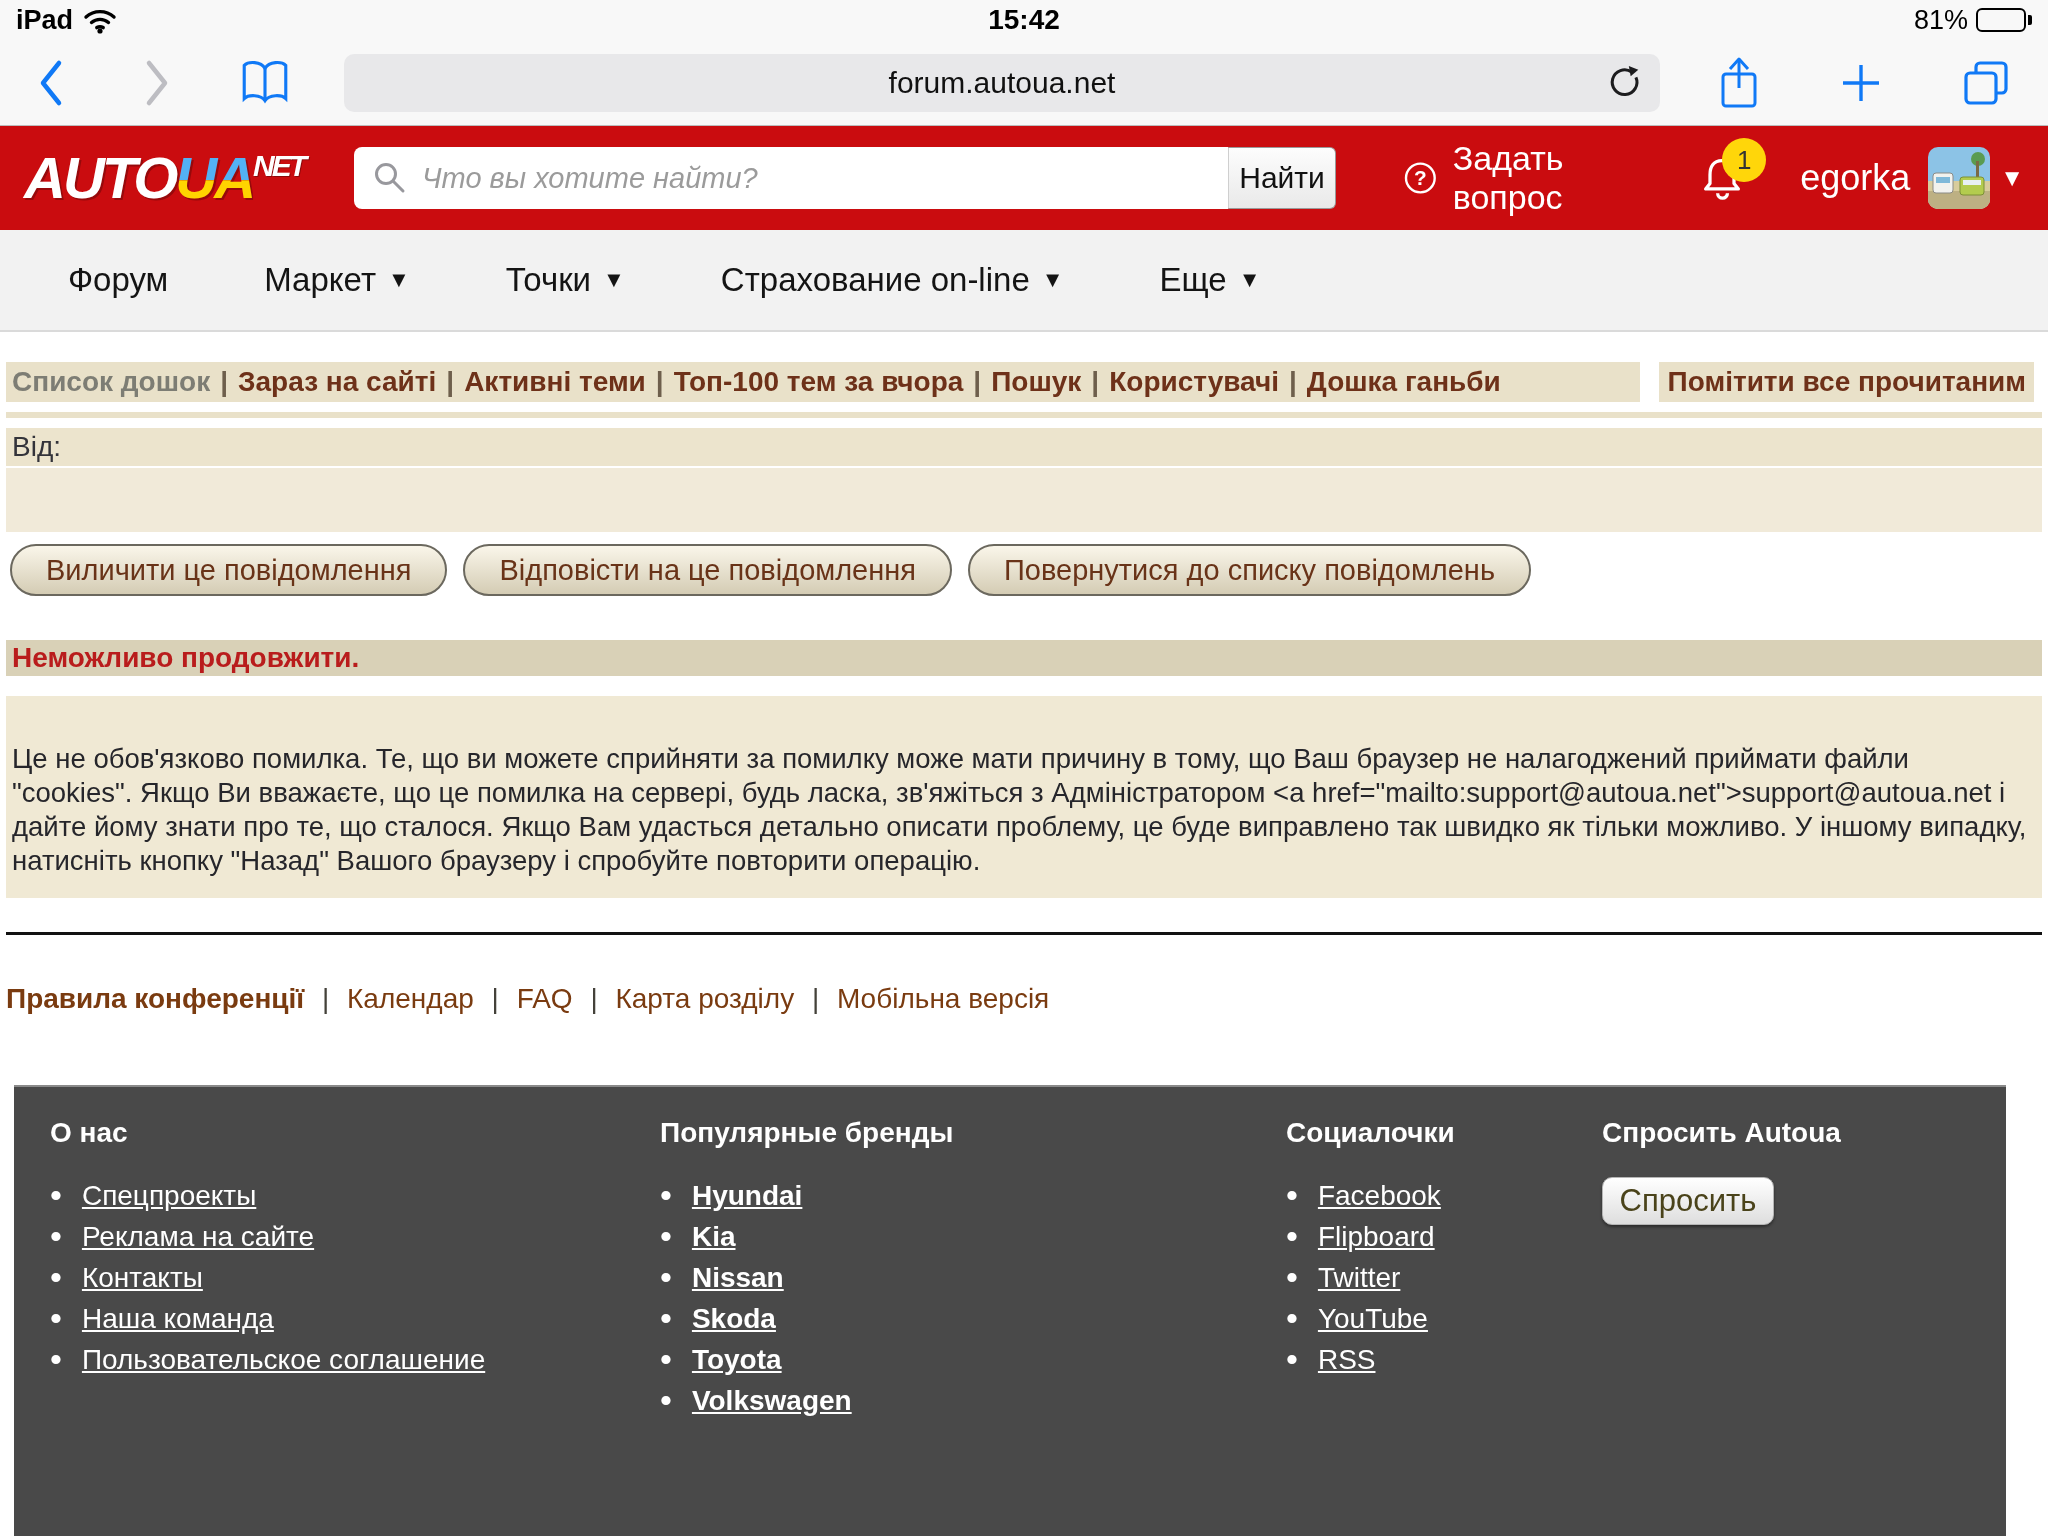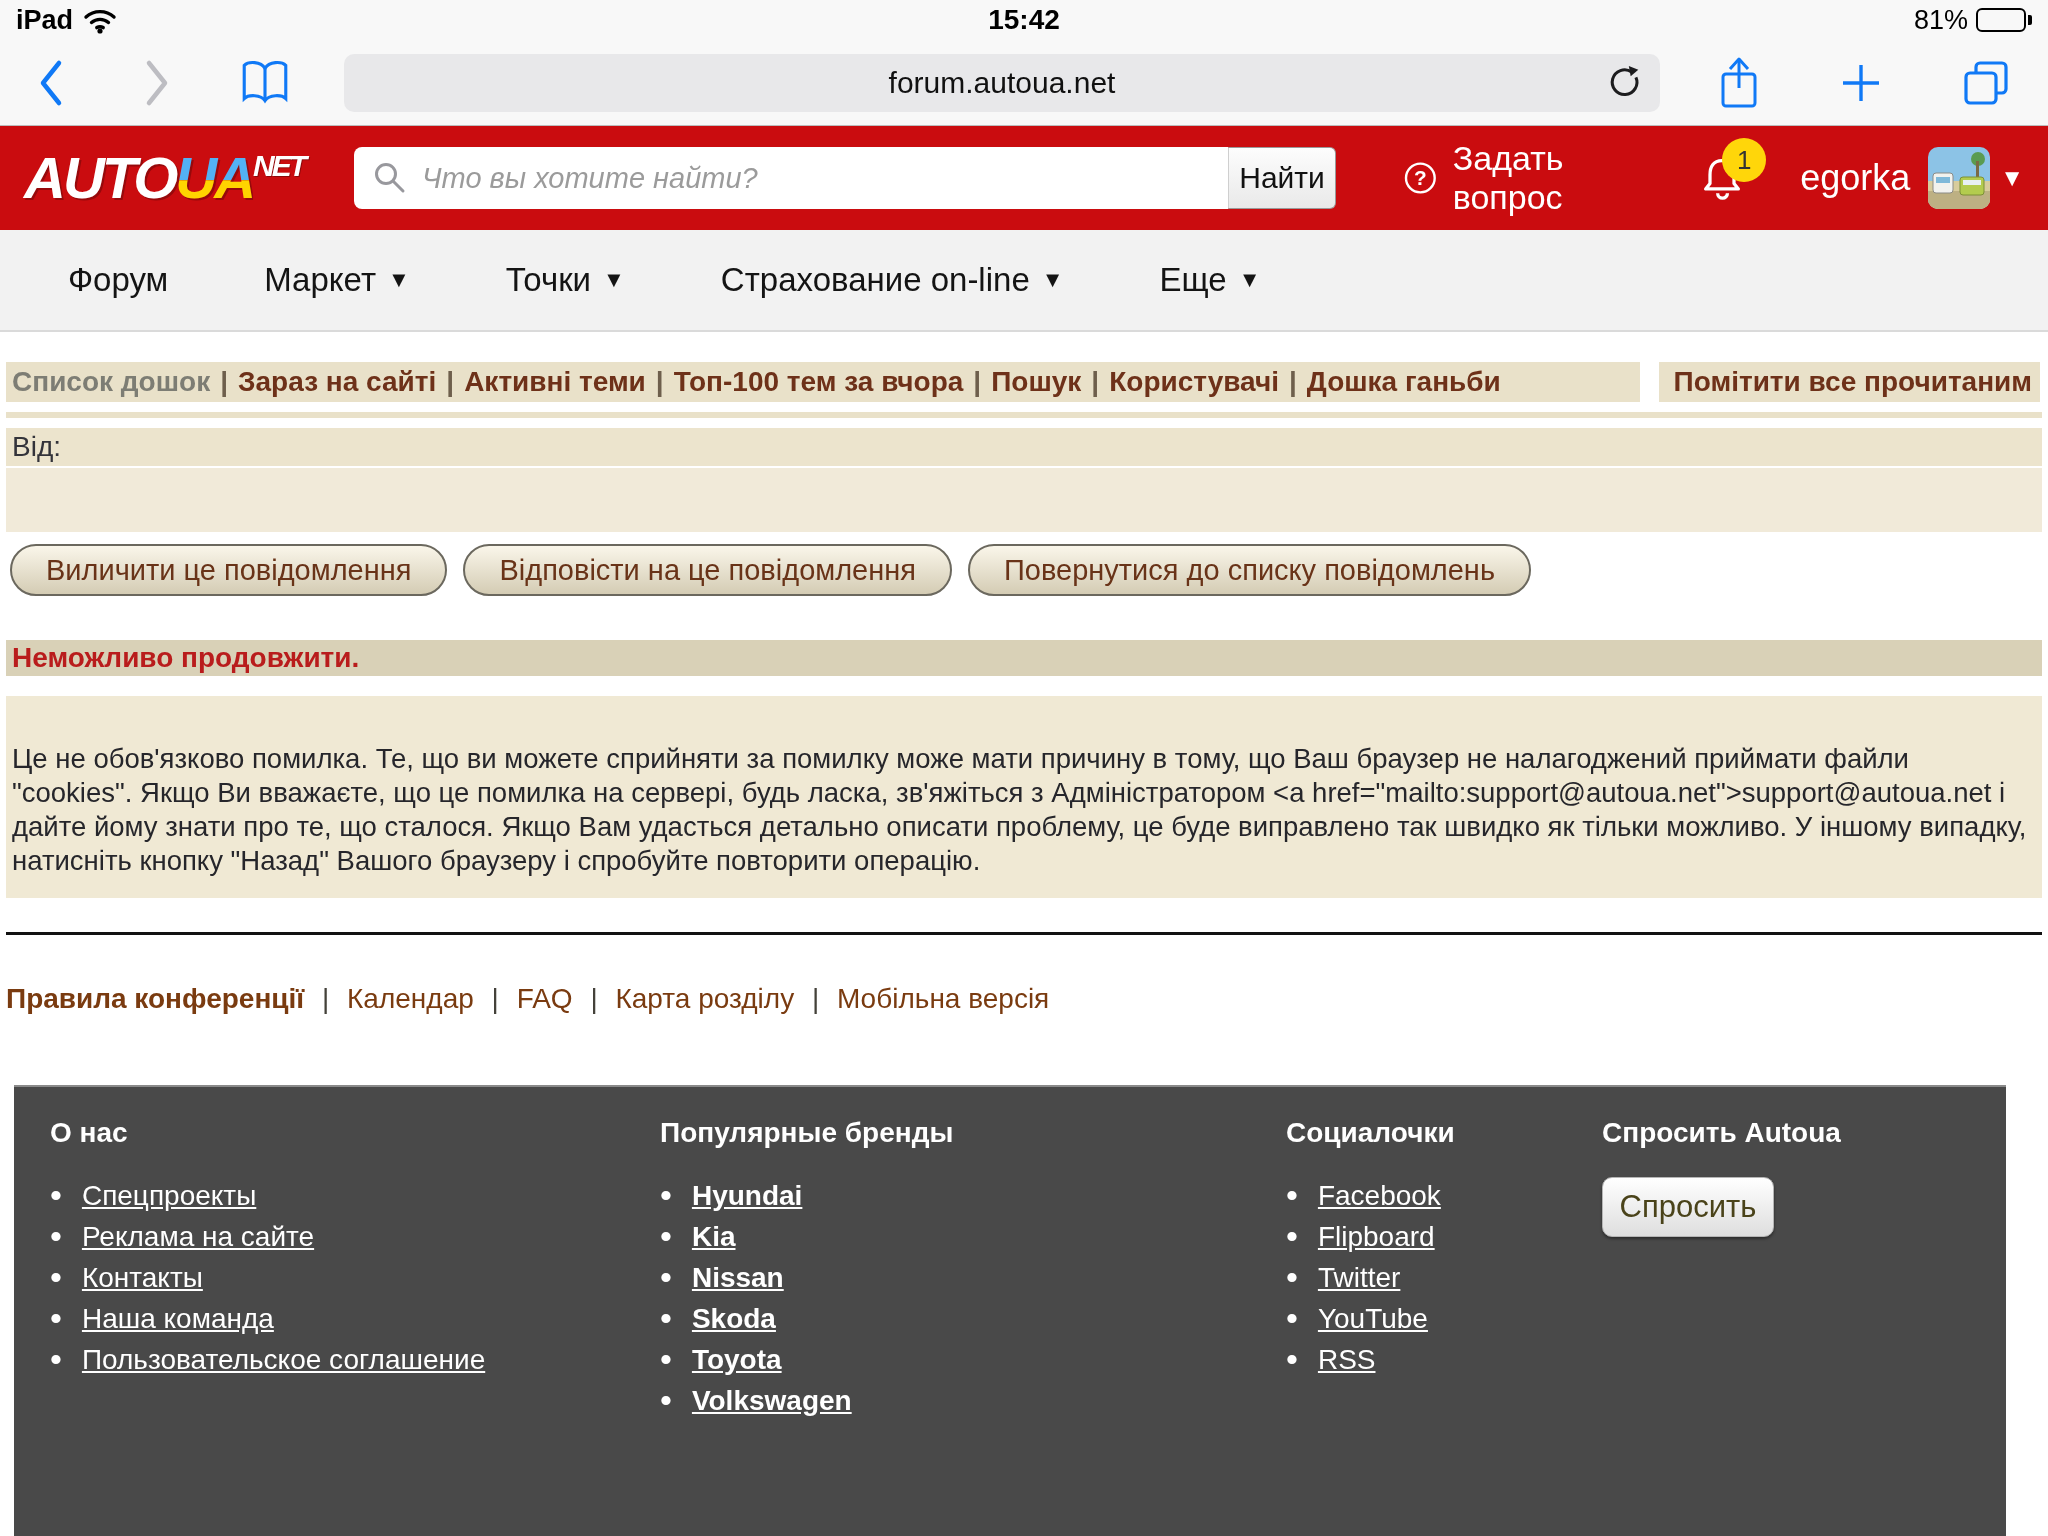--- a/index.html
+++ b/index.html
@@ -52,21 +52,21 @@
   .avatar { width:62px; height:62px; border-radius:10px; overflow:hidden; margin-left:18px; cursor:pointer; flex:none; }
   .user-caret { color:#fff; font-size:24px; margin-left:10px; cursor:pointer; }
 
   
   .mainnav { height:102px; background:#f2f2f2; border-bottom:2px solid #dadada;
     display:flex; align-items:center; padding-left:68px; gap:96px; }
   .nav-item { font-size:33px; color:#141414; cursor:pointer; display:flex; align-items:center; gap:12px; }
   .nav-caret { font-size:22px; color:#141414; }
 
   
-  .crumbbar { margin:30px 8px 0 6px; display:flex; gap:19px; }
+  .crumbbar { margin:30px 14px 0 6px; display:flex; gap:19px; }
   .crumb-left { width:1634px; background:#e9e1c9; height:40px; display:flex; align-items:center;
     padding-left:6px; font-size:28px; font-weight:700; white-space:nowrap; }
   .crumb-right { flex:1; background:#e9e1c9; height:40px; display:flex; align-items:center;
     justify-content:flex-end; padding-right:8px; font-size:28px; font-weight:700; }
   .crumb-current { color:#7d7d74; }
   .crumb-sep { color:#6e5f4c; margin:0 10px; }
   .crumb-link, .mark-all { color:#6e3119; text-decoration:none; cursor:pointer; }
 
   .strip { margin:10px 6px 0 6px; height:6px; background:#e9e1c9; }
   .from-row { margin:10px 6px 0 6px; height:38px; background:#ece4cd; display:flex; align-items:center;
@@ -98,21 +98,21 @@
   .f-col h4 { font-size:28px; font-weight:700; color:#fff; }
   .f-col ul { list-style:none; margin-top:30px; }
   .f-col li { display:flex; align-items:center; margin-bottom:8px; height:33px; }
   .f-col li::before { content:"•"; color:#fff; font-size:34px; margin-right:20px; }
   .f-col a { color:#fff; font-size:28px; text-decoration:underline; cursor:pointer; }
   .f-about { left:36px; }
   .f-brands { left:646px; }
   .f-brands a { font-weight:700; }
   .f-social { left:1272px; }
   .f-ask { left:1588px; }
-  .btn-ask { margin-top:28px; width:172px; height:60px; border-radius:10px;
+  .btn-ask { margin-top:28px; width:172px; height:48px; border-radius:10px;
     background:linear-gradient(#ffffff,#dedede); border:1px solid #b5b5b5;
     font-size:31px; color:#4a431a; cursor:pointer; box-shadow:0 2px 3px rgba(0,0,0,.4);
     font-family:"Liberation Sans", sans-serif; }
 
   svg { display:block; }
 </style>
 </head>
 <body>
 
 <div class="statusbar">

